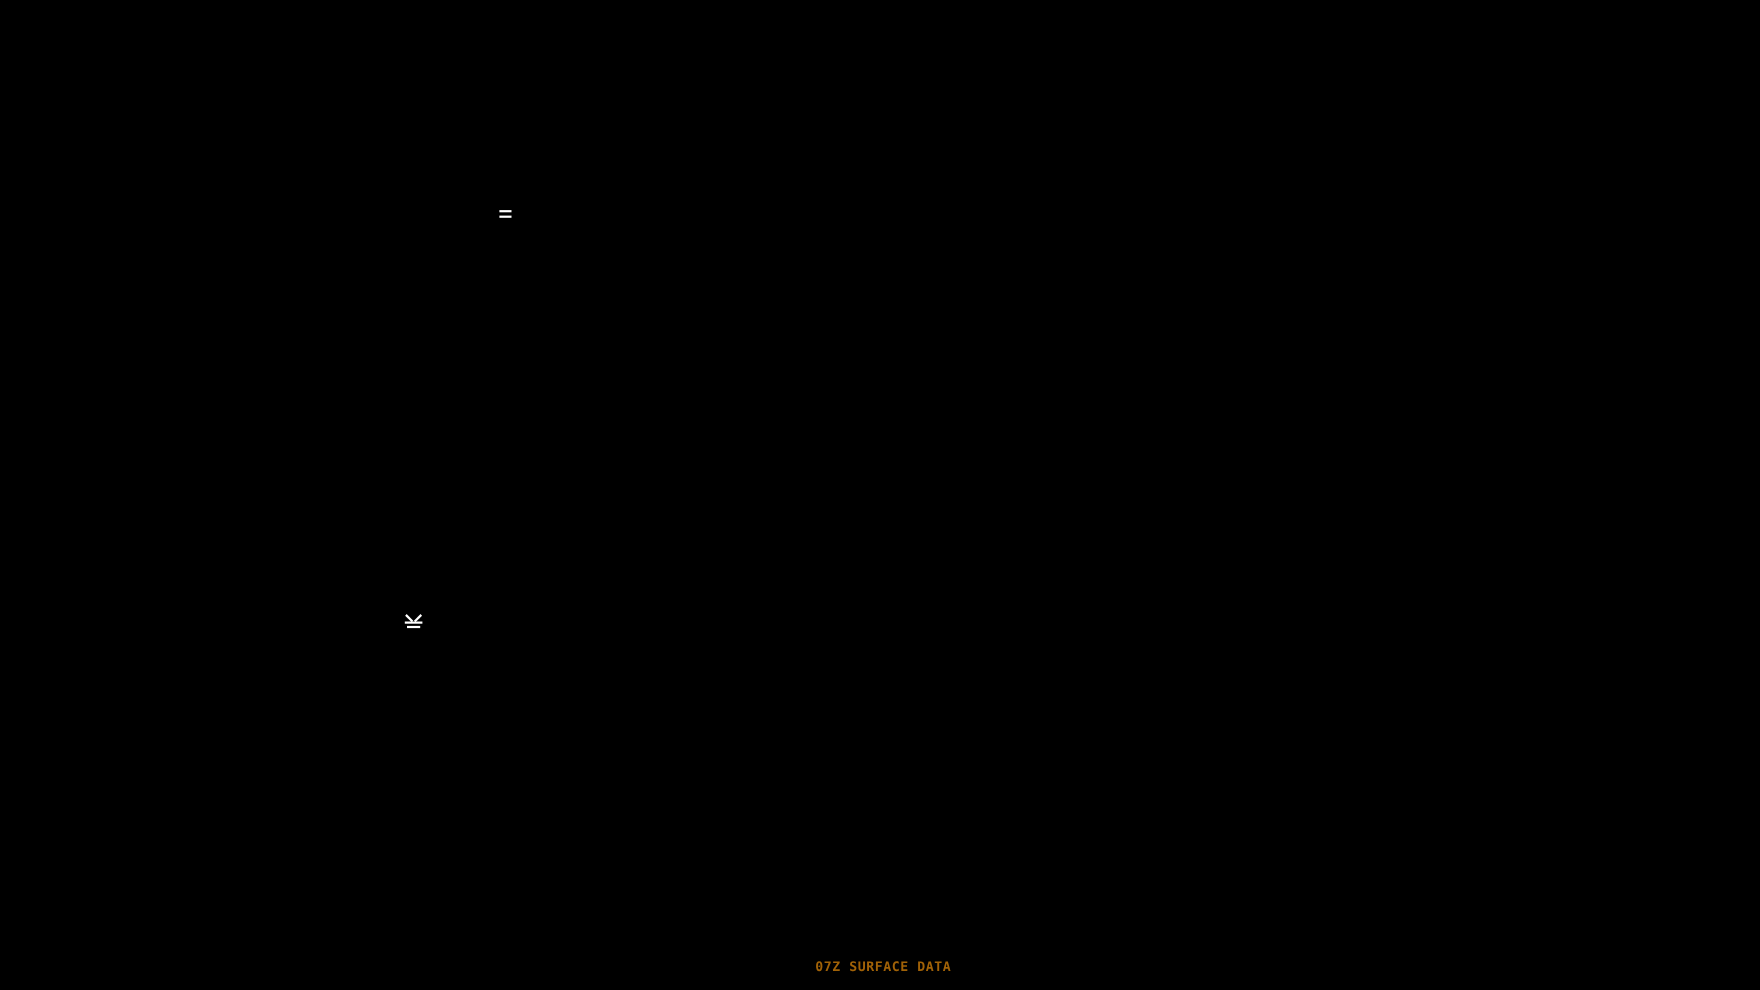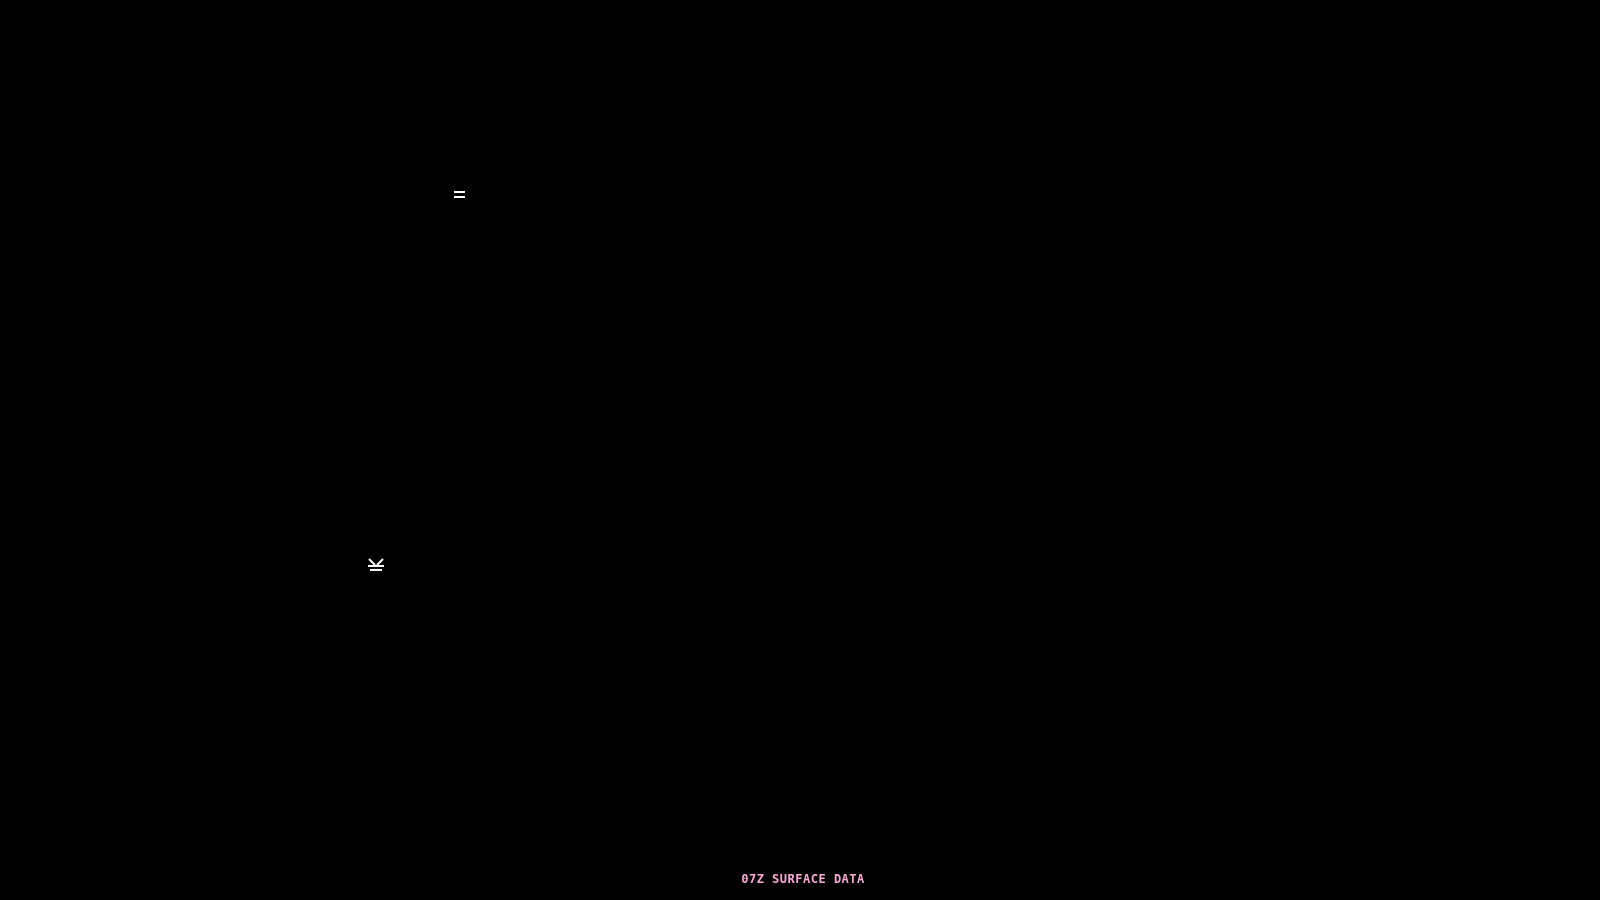--- a/index.html
+++ b/index.html
@@ -36,21 +36,21 @@
   .sym-vbar {
     position: absolute;
     left: 367px;
     top: 558px;
   }
   .map-caption {
     position: absolute;
     left: 803px;
     top: 872px;
     transform: translateX(-50%);
-    color: #f9a8d4;
+    color: #a16207;
     font-family: "DejaVu Sans Mono", monospace;
     font-size: 12px;
     font-weight: bold;
     letter-spacing: 0.5px;
     white-space: nowrap;
   }
 </style>
 </head>
 <body>
 

